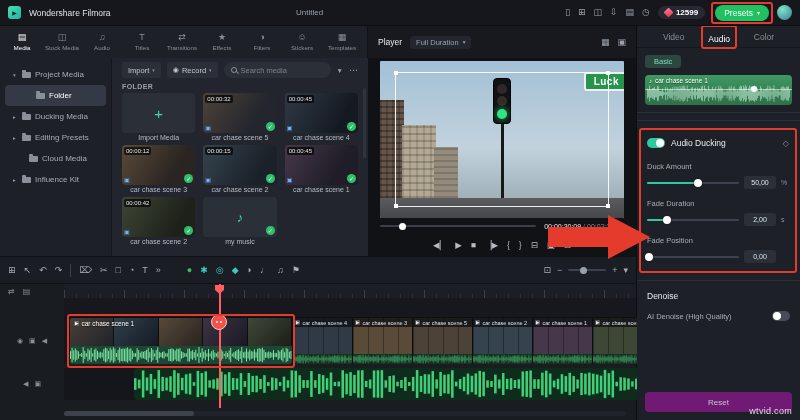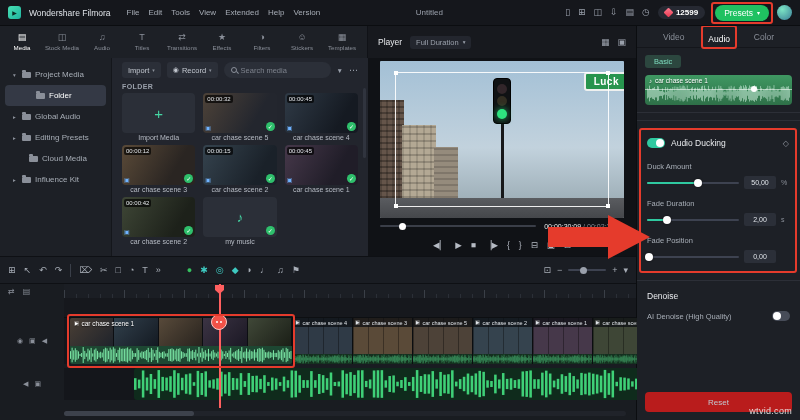--- a/index.html
+++ b/index.html
@@ -140,21 +140,21 @@
   .param-label{font-size:7.5px;color:#a7adb6;height:13px}
   .param-row{display:flex;align-items:center;gap:5px;height:15px}
   .slider{flex:1;height:2px;background:#3d4250;border-radius:1px;position:relative}
   .slider-fill{position:absolute;left:0;top:0;bottom:0;background:#2fc9a0;border-radius:1px}
   .slider-knob{position:absolute;top:-3px;width:8px;height:8px;border-radius:50%;background:#fff;margin-left:-4px;box-shadow:0 0 2px rgba(0,0,0,.6)}
   .value-box{width:32px;height:13px;background:#2b2f38;border-radius:2px;color:#dfe3e8;font-size:7px;display:flex;align-items:center;justify-content:center;flex:none}
   .unit{width:8px;font-size:7px;color:#8a8f99;flex:none}
   .sec-title{font-size:8.5px;color:#e8eaed;padding:0 10px;margin-top:10px}
   .ai-row{display:flex;align-items:center;padding:0 10px;margin-top:10px;gap:6px}
   .ai-row .lbl{font-size:7.5px;color:#a7adb6;flex:1}
-  .reset{position:absolute;left:8px;right:8px;bottom:8px;height:20px;background:#b91c1c;border-radius:4px;color:#c3c8d0;font-size:8px;display:flex;align-items:center;justify-content:center;border:none;font-family:inherit}
+  .reset{position:absolute;left:8px;right:8px;bottom:8px;height:20px;background:#701a75;border-radius:4px;color:#c3c8d0;font-size:8px;display:flex;align-items:center;justify-content:center;border:none;font-family:inherit}
 
   
   .toolbar2{height:28px;background:#1a1d23;border-top:1px solid #0e1014;border-bottom:1px solid #0e1014;display:flex;align-items:center;padding:0 8px;flex:none}
   .tb-group{display:flex;align-items:center;gap:8px}
   .tb-center{margin-left:26px}
   .tb-right{margin-left:auto;display:flex;align-items:center;gap:6px}
   .tb-icon{font-size:9px;color:#a7adb6;line-height:1;cursor:default}
   .tb-icon[data-type="divider"]{width:1px;height:13px;background:#3a3f49}
   .zoom-slider{width:38px;height:2px;background:#3d4250;border-radius:1px;position:relative}
   .zoom-knob{position:absolute;left:30%;top:-2.5px;width:7px;height:7px;border-radius:50%;background:#9aa0ab}
@@ -214,30 +214,20 @@
   .wave-host svg{display:block;width:100%;height:100%}
 </style>
 </head>
 <body>
 
 <div class="app">
 
   <header class="topbar">
     <span class="logo">▶</span>
     <span class="appname">Wondershare Filmora</span>
-    <nav class="menus">
-
-    <span>File</span>
-        <span>Edit</span>
-        <span>Tools</span>
-        <span>View</span>
-        <span>Extended</span>
-        <span>Help</span>
-        <span>Version</span>
-      </nav>
     <span class="sp1"></span>
     <span class="proj-title">Untitled</span>
     <span class="sp2"></span>
     <div class="top-icons">
 
     <span>▯</span>
         <span>⊞</span>
         <span>◫</span>
         <span>⇩</span>
         <span>▤</span>
@@ -336,21 +326,21 @@
 
             <div class="side-item" data-active="true" style="padding-left: 20px;">
               <span class="chev"></span>
               <span class="fold-ic"></span>
               <span class="side-label">Folder</span>
             </div>
 
             <div class="side-item" data-active="false" style="padding-left: 6px;">
               <span class="chev">▸</span>
               <span class="fold-ic"></span>
-              <span class="side-label">Global Audio</span>
+              <span class="side-label">Ducking Media</span>
             </div>
 
             <div class="side-item" data-active="false" style="padding-left: 6px;">
               <span class="chev">▸</span>
               <span class="fold-ic"></span>
               <span class="side-label">Editing Presets</span>
             </div>
 
             <div class="side-item" data-active="false" style="padding-left: 13px;">
               <span class="chev"></span>

